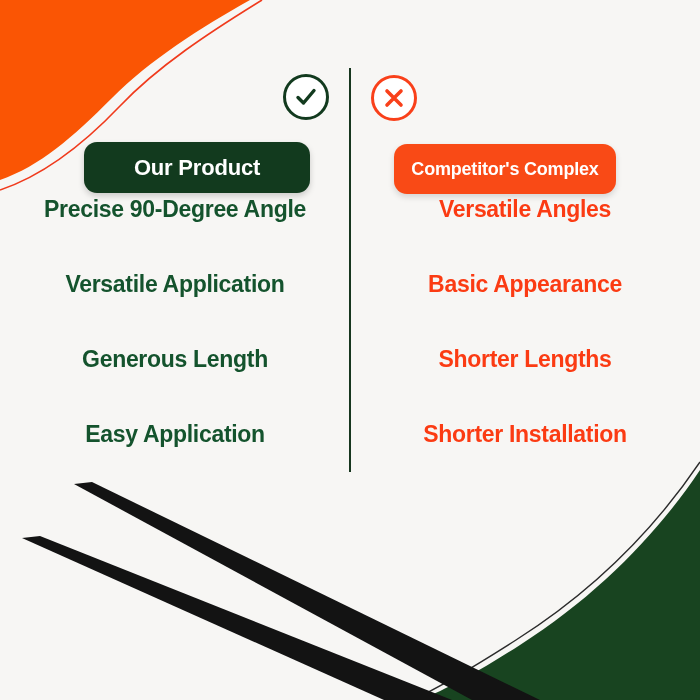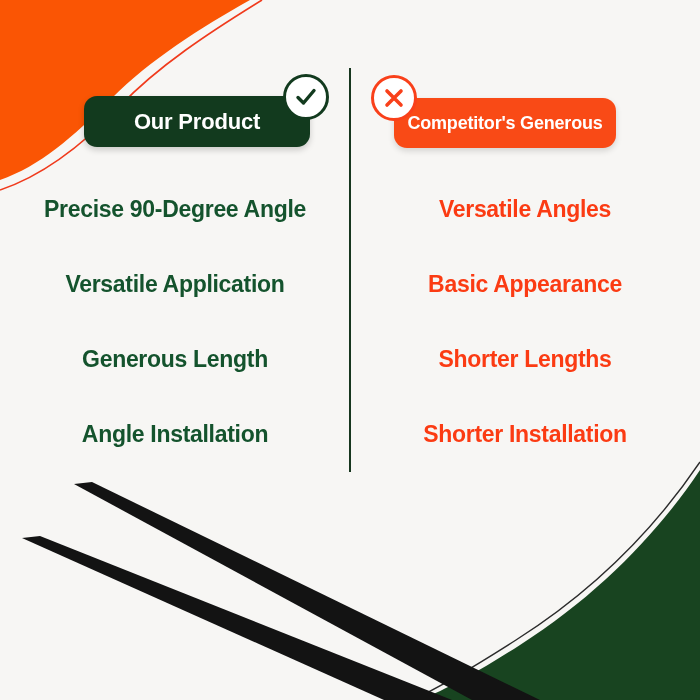--- a/index.html
+++ b/index.html
@@ -43,20 +43,21 @@
   }
 
   
   .badge {
     position: absolute;
     display: flex;
     align-items: center;
     justify-content: center;
     border-radius: 13px;
     box-sizing: border-box;
+    margin-top: 46px;
   }
   .badge-label {
     color: #ffffff;
     font-weight: bold;
     letter-spacing: -0.2px;
     white-space: nowrap;
   }
 
   #badge-ours {
     left: 84px;
@@ -167,35 +168,35 @@
   <div class="badge" id="badge-ours">
     <span class="badge-label">Our Product</span>
   </div>
   <div class="status-icon" id="icon-check">
     <svg width="26" height="26" viewBox="0 0 26 26" xmlns="http://www.w3.org/2000/svg">
       <path d="M 5,13.5 L 10.5,19 L 21,6.5" fill="none" stroke="#123a1e" stroke-width="3.4" stroke-linecap="round" stroke-linejoin="round"></path>
     </svg>
   </div>
 
   <div class="badge" id="badge-theirs">
-    <span class="badge-label">Competitor's Generous</span>
+    <span class="badge-label">Competitor's Complex</span>
   </div>
   <div class="status-icon" id="icon-cross">
     <svg width="24" height="24" viewBox="0 0 24 24" xmlns="http://www.w3.org/2000/svg">
       <path d="M 5,5 L 19,19 M 19,5 L 5,19" fill="none" stroke="#f9401a" stroke-width="3.6" stroke-linecap="round"></path>
     </svg>
   </div>
 
   <div class="columns">
 
     <div class="column col-ours">
       <div class="feature-row">Precise 90-Degree Angle</div>
       <div class="feature-row">Versatile Application</div>
       <div class="feature-row">Generous Length</div>
-      <div class="feature-row">Angle Installation</div>
+      <div class="feature-row">Easy Application</div>
     </div>
 
     <div class="column col-theirs">
       <div class="feature-row">Versatile Angles</div>
       <div class="feature-row">Basic Appearance</div>
       <div class="feature-row">Shorter Lengths</div>
       <div class="feature-row">Shorter Installation</div>
     </div>
 
   </div>

